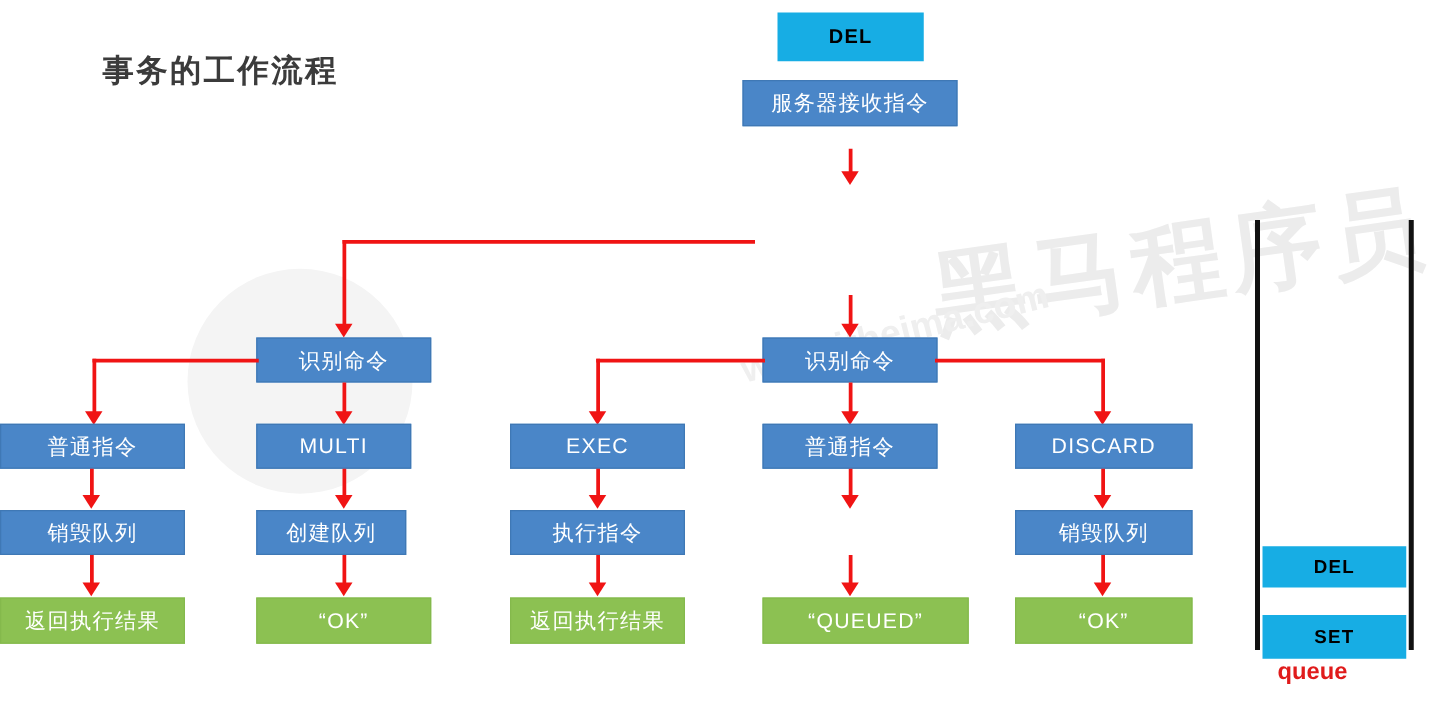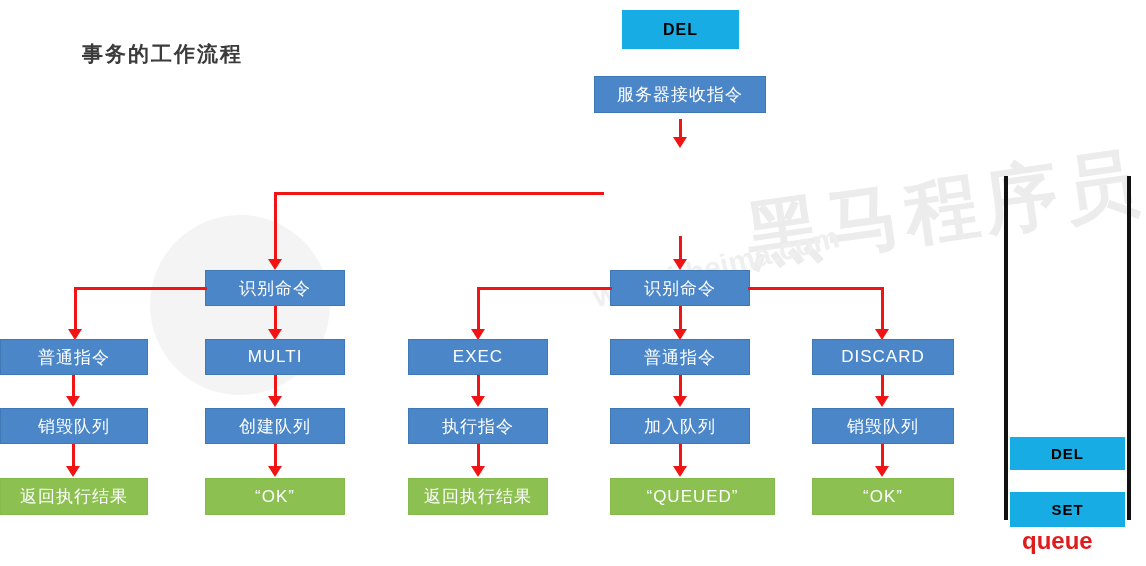--- a/index.html
+++ b/index.html
@@ -17,21 +17,21 @@
         white-space:nowrap; pointer-events:none; }
   .wm-big { font-size:74px; letter-spacing:6px; color:#ececec;
             transform:rotate(-8deg); }
   .wm-url { font-size:30px; color:#efefef; transform:rotate(-14deg); }
   .wm-circle { position:absolute; width:180px; height:180px; border-radius:50%;
                background:#f4f4f4; pointer-events:none; }
   .wm-bottom { position:absolute; font-size:15px; color:#d8d8d8;
                letter-spacing:1px; white-space:nowrap; }
 
   
-  .title { position:absolute; font-size:21px; font-weight:bold; color:#3b3b3b;
+  .title { position:absolute; font-size:25px; font-weight:bold; color:#3b3b3b;
            letter-spacing:2px; white-space:nowrap; }
 
   
   .node { position:absolute; display:flex; align-items:center;
           justify-content:center; box-sizing:border-box;
           font-size:17px; color:#ffffff; white-space:nowrap;
           letter-spacing:1px; }
   .node.blue   { background:#4a86c8; border:1px solid #3f78b5; }
   .node.green  { background:#8cc152; border:1px solid #84b94c;
                  color:#ffffff; }
@@ -53,36 +53,36 @@
   .arrow { position:absolute; width:0; height:0;
            border-left:7px solid transparent; border-right:7px solid transparent;
            border-top:11px solid #f01414; }
 
   
   .qline { position:absolute; width:4px; background:#111111; }
   .qitem { position:absolute; display:flex; align-items:center;
            justify-content:center; background:#17ade4; color:#000000;
            font-weight:bold; font-size:15px; letter-spacing:1px; }
   .qlabel { position:absolute; color:#e01b1b; font-weight:bold;
-            font-size:24px; letter-spacing:0px; white-space:nowrap; }
+            font-size:19px; letter-spacing:0px; white-space:nowrap; }
 </style>
 </head>
 <body>
 
 <div id="stage">
 
   <div class="wm-circle" style="left:150px; top:215px;"></div>
   <div class="wm wm-big" style="left:745px; top:160px;">黑马程序员</div>
   <div class="wm wm-url" style="left:590px; top:250px;">www.itheima.com</div>
 
   <div class="title" style="left:82px; top:40px;">事务的工作流程</div>
 
   <div class="node cyan" style="left:622px; top:10px; width:117px; height:39px;">DEL</div>
 
-  <div class="node blue" style="left:594px; top:76px; width:172px; height:37px;">服务器接收指令</div>
+  <div class="node blue" style="left:594px; top:64px; width:172px; height:37px;">服务器接收指令</div>
 
   <div class="ln v" style="left:679px; top:119px; height:20px;"></div>
   <div class="arrow" style="left:673px; top:137px;"></div>
 
 
   <div class="ln h" style="left:274px; top:192px; width:330px;"></div>
   <div class="ln v" style="left:274px; top:192px; height:70px;"></div>
   <div class="arrow" style="left:268px; top:259px;"></div>
 
   <div class="ln v" style="left:679px; top:236px; height:26px;"></div>
@@ -111,40 +111,39 @@
   <div class="arrow" style="left:875px; top:329px;"></div>
 
   <div class="node blue" style="left:0px; top:339px; width:148px; height:36px;">普通指令</div>
   <div class="ln v" style="left:72px; top:375px; height:25px;"></div>
   <div class="arrow" style="left:66px; top:396px;"></div>
   <div class="node blue" style="left:0px; top:408px; width:148px; height:36px;">销毁队列</div>
   <div class="ln v" style="left:72px; top:444px; height:25px;"></div>
   <div class="arrow" style="left:66px; top:466px;"></div>
   <div class="node green" style="left:0px; top:478px; width:148px; height:37px;">返回执行结果</div>
 
-  <div class="node blue" style="left:205px; top:339px; width:140px; height:36px;">MULTI</div>
+  <div class="node blue" style="left:205px; top:339px; width:124px; height:36px;">MULTI</div>
   <div class="ln v" style="left:274px; top:375px; height:25px;"></div>
   <div class="arrow" style="left:268px; top:396px;"></div>
-  <div class="node blue" style="left:205px; top:408px; width:140px; height:36px;">创建队列</div>
+  <div class="node blue" style="left:205px; top:408px; width:120px; height:36px;">创建队列</div>
   <div class="ln v" style="left:274px; top:444px; height:25px;"></div>
   <div class="arrow" style="left:268px; top:466px;"></div>
   <div class="node green" style="left:205px; top:478px; width:140px; height:37px;">“OK”</div>
 
   <div class="node blue" style="left:408px; top:339px; width:140px; height:36px;">EXEC</div>
   <div class="ln v" style="left:477px; top:375px; height:25px;"></div>
   <div class="arrow" style="left:471px; top:396px;"></div>
   <div class="node blue" style="left:408px; top:408px; width:140px; height:36px;">执行指令</div>
   <div class="ln v" style="left:477px; top:444px; height:25px;"></div>
   <div class="arrow" style="left:471px; top:466px;"></div>
   <div class="node green" style="left:408px; top:478px; width:140px; height:37px;">返回执行结果</div>
 
   <div class="node blue" style="left:610px; top:339px; width:140px; height:36px;">普通指令</div>
   <div class="ln v" style="left:679px; top:375px; height:25px;"></div>
   <div class="arrow" style="left:673px; top:396px;"></div>
-  <div class="node blue" style="left:610px; top:408px; width:140px; height:36px;">加入队列</div>
   <div class="ln v" style="left:679px; top:444px; height:25px;"></div>
   <div class="arrow" style="left:673px; top:466px;"></div>
   <div class="node green" style="left:610px; top:478px; width:165px; height:37px;">“QUEUED”</div>
 
   <div class="node blue" style="left:812px; top:339px; width:142px; height:36px;">DISCARD</div>
   <div class="ln v" style="left:881px; top:375px; height:25px;"></div>
   <div class="arrow" style="left:875px; top:396px;"></div>
   <div class="node blue" style="left:812px; top:408px; width:142px; height:36px;">销毁队列</div>
   <div class="ln v" style="left:881px; top:444px; height:25px;"></div>
   <div class="arrow" style="left:875px; top:466px;"></div>

